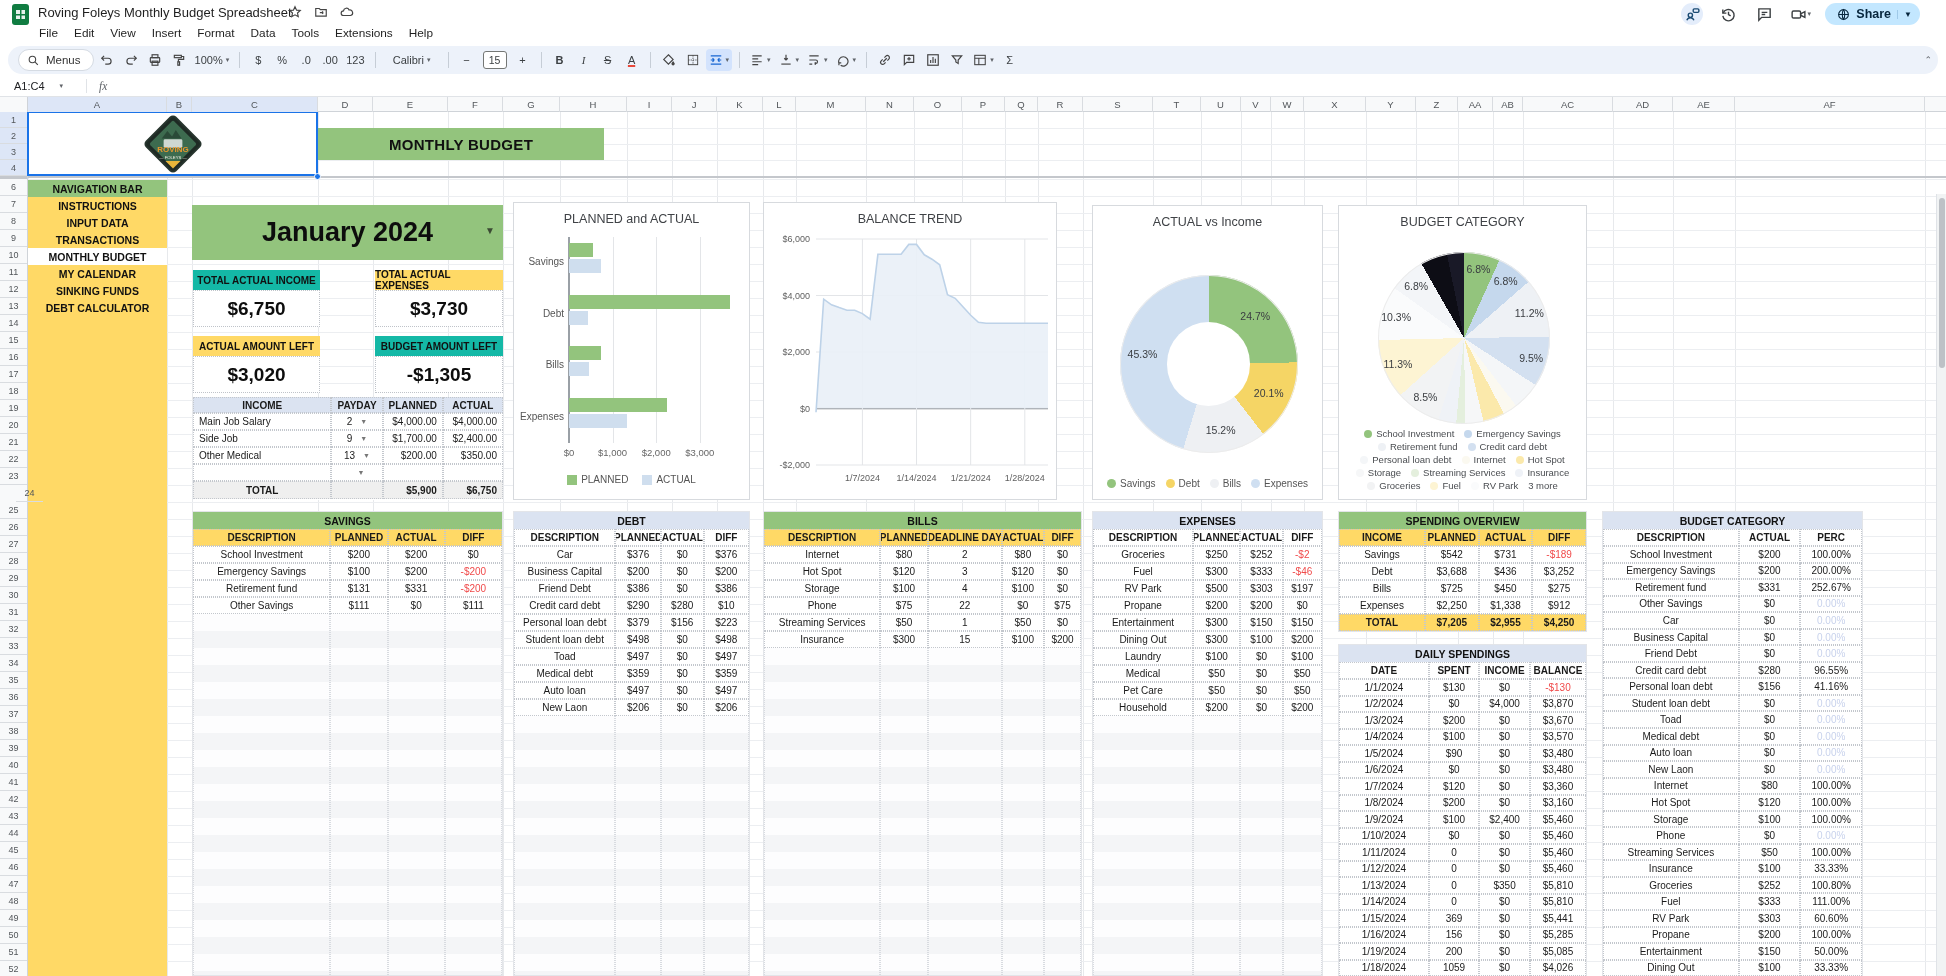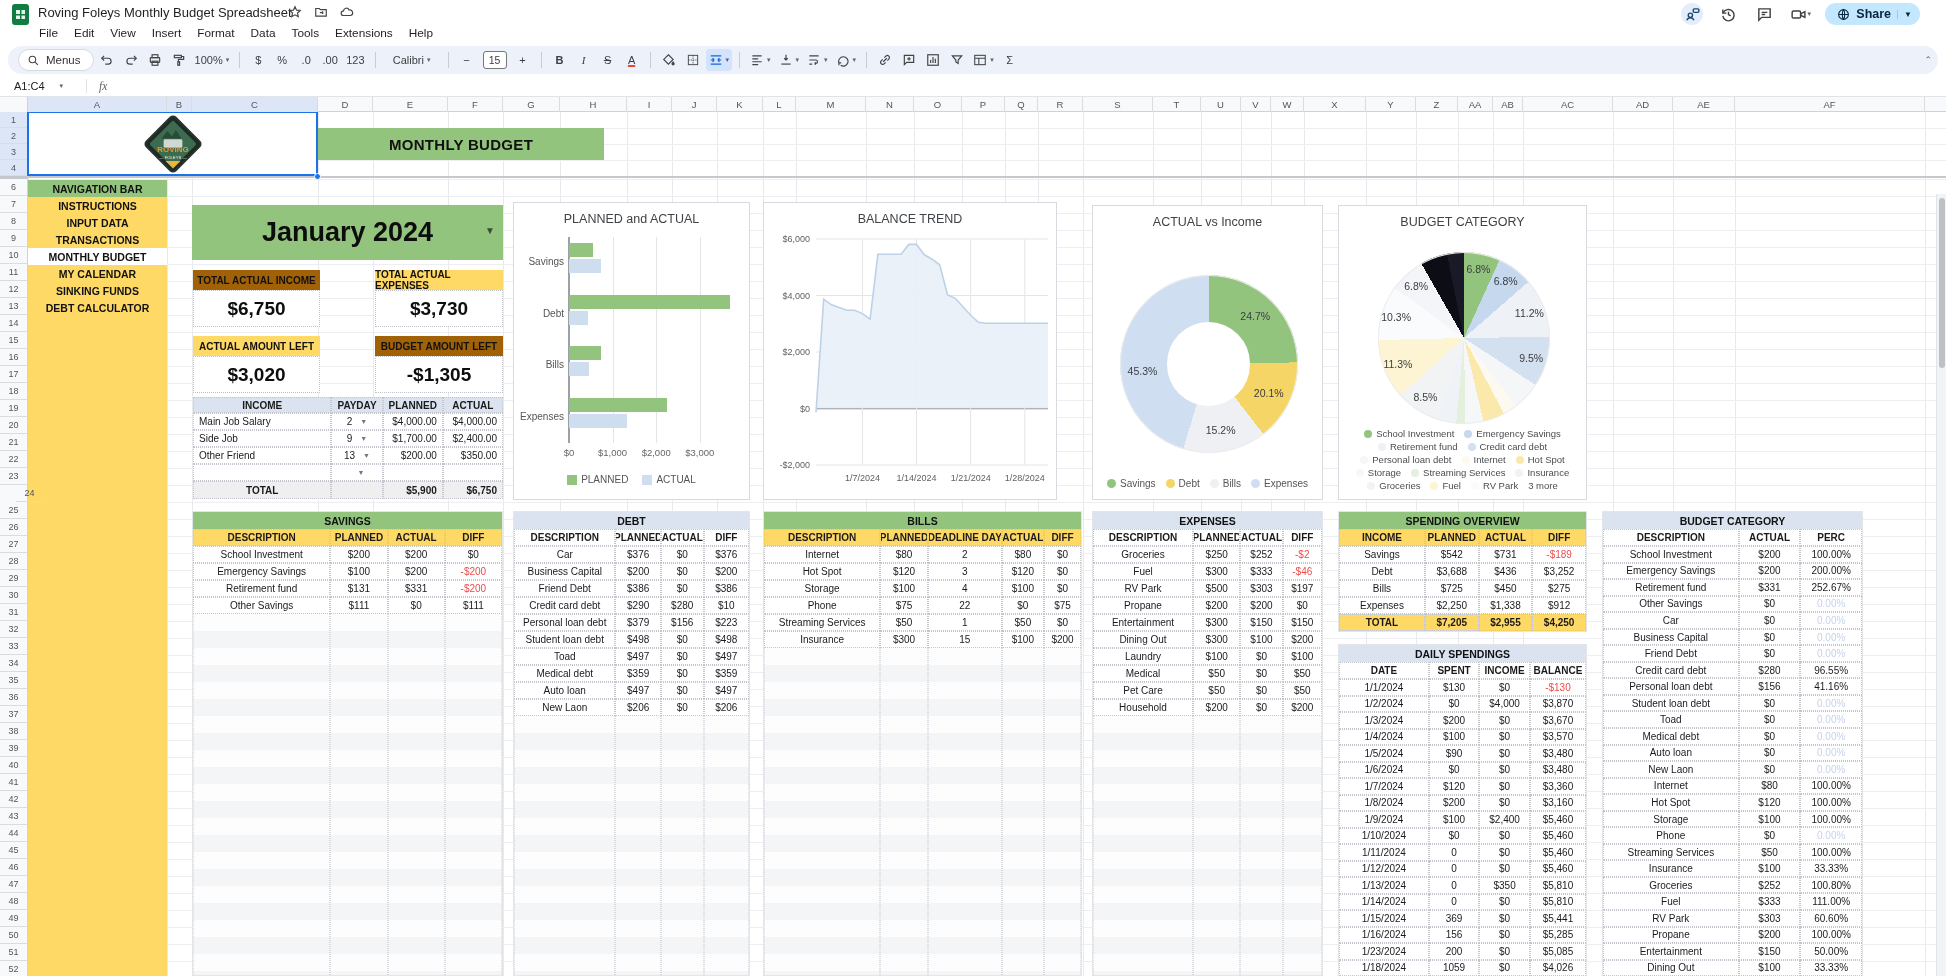--- a/index.html
+++ b/index.html
@@ -95,21 +95,21 @@
     border-radius:50%; z-index:7; }
 
   
   .month { position:absolute; z-index:3; background:#93c47d; display:flex; align-items:center;
     justify-content:center; font-weight:bold; font-size:27px; color:#0d0d0d; }
   .month .dd { position:absolute; right:8px; top:20px; font-size:10px; color:#3b4a33; }
   .card-hdr { position:absolute; z-index:3; display:flex; align-items:center; justify-content:center;
     font-weight:bold; font-size:10px; color:#111; }
   .card-val { position:absolute; z-index:3; background:#fff; border:1.5px dotted #bfc3c9; display:flex;
     align-items:center; justify-content:center; font-weight:bold; font-size:19px; color:#0d0d0d; }
-  .g { background:#a16207; } .y { background:#ffd966; }
+  .g { background:#14b8a6; } .y { background:#ffd966; }
 
   
   .tbl-title { height:17px; display:flex; align-items:center; justify-content:center; font-weight:bold;
     font-size:10.5px; color:#111; flex:none; }
   .tbl-title.green { background:#93c47d; } .tbl-title.blue { background:#dbe3f1; }
   .trow { display:grid; flex:none; }
   .tcell { height:17px; border:0.5px dotted #c3c7cd; display:flex; align-items:center;
     justify-content:center; font-size:10px; color:#1a1a1a; overflow:hidden; white-space:nowrap; background:#fff; }
   .tcell.h { font-weight:bold; } .trow.yhead .tcell { background:#ffd966; font-weight:bold; }
   .trow.total .tcell { background:#ffd966; font-weight:bold; }
@@ -618,21 +618,21 @@
           <div class="trow" style="grid-template-columns: 2.3fr 0.85fr 1fr 1fr;">
             <div class="tcell left">Side Job</div>
             <div class="tcell">
               <span>9</span>
               <span class="pay-dd">▼</span>
             </div>
             <div class="tcell right">$1,700.00</div>
             <div class="tcell right">$2,400.00</div>
           </div>
           <div class="trow" style="grid-template-columns: 2.3fr 0.85fr 1fr 1fr;">
-            <div class="tcell left">Other Friend</div>
+            <div class="tcell left">Other Medical</div>
             <div class="tcell">
               <span>13</span>
               <span class="pay-dd">▼</span>
             </div>
             <div class="tcell right">$200.00</div>
             <div class="tcell right">$350.00</div>
           </div>
           <div class="trow" style="grid-template-columns: 2.3fr 0.85fr 1fr 1fr;">
             <div class="tcell left"></div>
             <div class="tcell">
@@ -1034,21 +1034,21 @@
             <div class="tcell" style="height: 16.5px;">$0</div>
             <div class="tcell" style="height: 16.5px;">$5,441</div>
           </div>
           <div class="trow" style="grid-template-columns: 1.6fr 0.9fr 0.9fr 1fr;">
             <div class="tcell" style="height: 16.5px;">1/16/2024</div>
             <div class="tcell" style="height: 16.5px;">156</div>
             <div class="tcell" style="height: 16.5px;">$0</div>
             <div class="tcell" style="height: 16.5px;">$5,285</div>
           </div>
           <div class="trow" style="grid-template-columns: 1.6fr 0.9fr 0.9fr 1fr;">
-            <div class="tcell" style="height: 16.5px;">1/23/2024</div>
+            <div class="tcell" style="height: 16.5px;">1/19/2024</div>
             <div class="tcell" style="height: 16.5px;">200</div>
             <div class="tcell" style="height: 16.5px;">$0</div>
             <div class="tcell" style="height: 16.5px;">$5,085</div>
           </div>
           <div class="trow" style="grid-template-columns: 1.6fr 0.9fr 0.9fr 1fr;">
             <div class="tcell" style="height: 16.5px;">1/18/2024</div>
             <div class="tcell" style="height: 16.5px;">1059</div>
             <div class="tcell" style="height: 16.5px;">$0</div>
             <div class="tcell" style="height: 16.5px;">$4,026</div>
           </div>
@@ -1248,21 +1248,21 @@
             </svg>
           </div>
         </div>
         <div class="panel chart" style="left: 1092px; top: 93px; width: 231px; height: 295px;">
           <div class="chart-title">ACTUAL vs Income</div>
           <div style="position: absolute; left: 26.5px; top: 69px; width: 178px; height: 178px; border-radius: 50%; background: conic-gradient(rgb(147, 196, 125) 0deg, rgb(147, 196, 125) 88.92deg, rgb(245, 213, 101) 88.92deg, rgb(245, 213, 101) 142.2deg, rgb(238, 240, 243) 142.2deg, rgb(238, 240, 243) 196.92deg, rgb(207, 223, 241) 196.92deg, rgb(207, 223, 241) 360deg); box-shadow: rgb(236, 236, 236) 0px 0px 0px 1px inset;"></div>
           <div class="donut-hole" style="left: 73.67px; top: 116.17px; width: 83.66px; height: 83.66px;"></div>
           <div class="pie-label" style="left: 162.252px; top: 110.358px;">24.7%</div>
           <div class="pie-label" style="left: 175.717px; top: 186.8px;">20.1%</div>
           <div class="pie-label" style="left: 127.595px; top: 223.645px;">15.2%</div>
-          <div class="pie-label" style="left: 49.4763px; top: 148.18px; margin-top: 17px;">45.3%</div>
+          <div class="pie-label" style="left: 49.4763px; top: 148.18px;">45.3%</div>
           <div class="legend" style="position: absolute; left: 0px; right: 0px; bottom: 10px; gap: 10px;">
             <span class="lg-item"><span class="lg-dot" style="background:#93c47d"></span>Savings</span>
             <span class="lg-item"><span class="lg-dot" style="background:#f5d565"></span>Debt</span>
             <span class="lg-item"><span class="lg-dot" style="background:#eef0f3"></span>Bills</span>
             <span class="lg-item"><span class="lg-dot" style="background:#cfdff1"></span>Expenses</span>
           </div>
         </div>
         <div class="panel chart" style="left: 1338px; top: 93px; width: 249px; height: 295px;">
           <div class="chart-title">BUDGET CATEGORY</div>
           <div style="position: absolute; left: 38.5px; top: 46px; width: 172px; height: 172px; border-radius: 50%; background: conic-gradient(rgb(147, 196, 125) 0deg, rgb(147, 196, 125) 24.46deg, rgb(197, 216, 237) 24.46deg, rgb(197, 216, 237) 48.91deg, rgb(238, 241, 245) 48.91deg, rgb(238, 241, 245) 89.19deg, rgb(211, 224, 240) 89.19deg, rgb(211, 224, 240) 123.36deg, rgb(244, 246, 248) 123.36deg, rgb(244, 246, 248) 142.42deg, rgb(251, 249, 240) 142.42deg, rgb(251, 249, 240) 152.13deg, rgb(251, 233, 171) 152.13deg, rgb(251, 233, 171) 166.87deg, rgb(246, 247, 248) 166.87deg, rgb(246, 247, 248) 179.1deg, rgb(228, 239, 221) 179.1deg, rgb(228, 239, 221) 185.21deg, rgb(239, 242, 247) 185.21deg, rgb(239, 242, 247) 197.44deg, rgb(242, 243, 244) 197.44deg, rgb(242, 243, 244) 228.01deg, rgb(253, 244, 211) 228.01deg, rgb(253, 244, 211) 268.65deg, rgb(250, 251, 252) 268.65deg, rgb(250, 251, 252) 305.69deg, rgb(243, 245, 248) 305.69deg, rgb(243, 245, 248) 330.15deg, rgb(13, 13, 21) 330.15deg, rgb(13, 13, 21) 348.49deg, rgb(25, 25, 39) 348.49deg, rgb(25, 25, 39) 360deg); box-shadow: rgb(236, 236, 236) 0px 0px 0px 1px inset;"></div>

